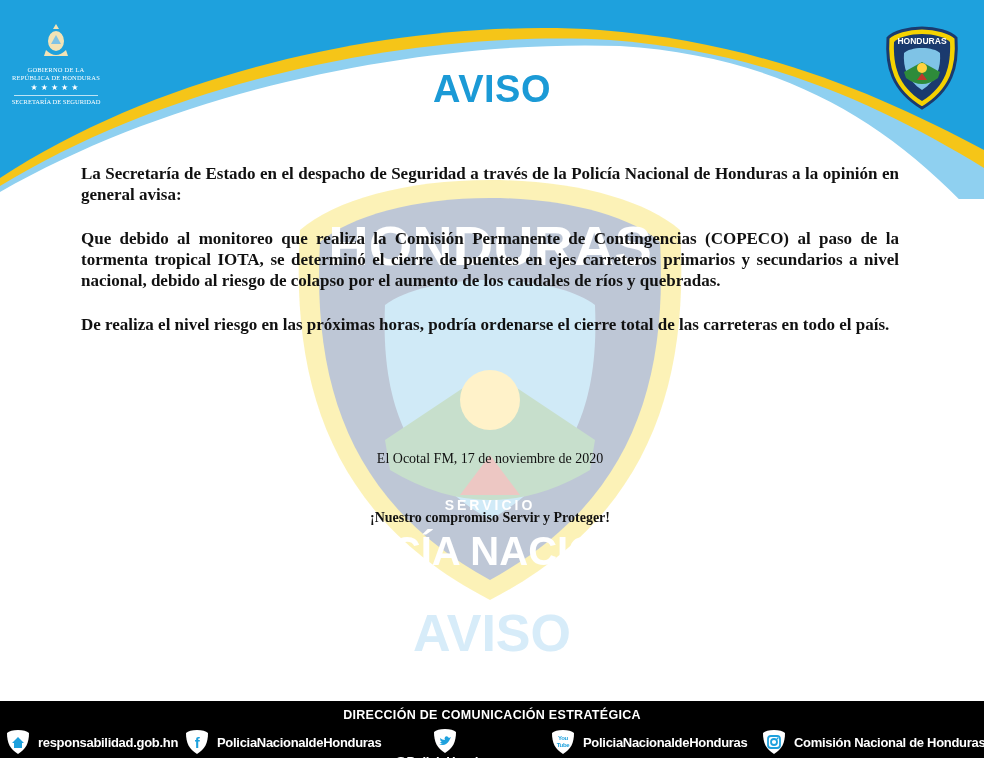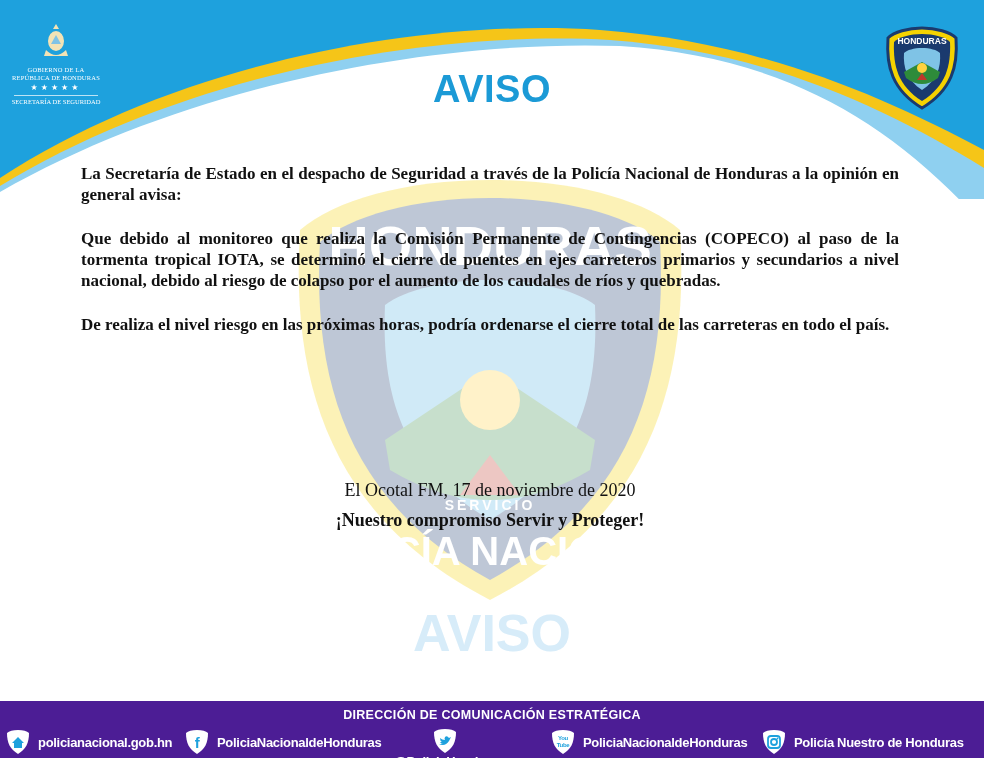--- a/index.html
+++ b/index.html
@@ -10,23 +10,23 @@
   .gov-logo .line1, .gov-logo .line2 { font-family: "Liberation Serif", serif; font-size: 6.5px; letter-spacing: 0.2px; line-height: 8px; text-transform: uppercase; }
   .gov-logo .stars { font-size: 8px; letter-spacing: 3px; line-height: 12px; }
   .gov-logo .divider { height: 1px; background: rgba(255,255,255,0.7); margin: 1px 6px; }
   .gov-logo .line3 { font-size: 6.5px; line-height: 9px; text-transform: uppercase; }
   .police-badge { position: absolute; left: 884px; top: 26px; width: 76px; height: 84px; }
   .title { position: absolute; left: 0; width: 984px; top: 68px; text-align: center; font-family: "Liberation Sans", sans-serif; font-weight: bold; font-size: 38px; color: #1b9ad6; letter-spacing: 0.5px; }
   .watermark { position: absolute; left: 285px; top: 170px; width: 410px; height: 440px; opacity: 0.28; }
   .watermark-aviso { position: absolute; left: 0; width: 984px; top: 603px; text-align: center; font-family: "Liberation Sans", sans-serif; font-weight: bold; font-size: 52px; color: #d7ecf9; }
   .body-text { position: absolute; left: 81px; width: 818px; top: 163px; font-size: 17px; line-height: 21px; color: #111; text-align: justify; font-weight: bold; }
   .body-text p { margin: 0 0 23px 0; }
-  .date-line { position: absolute; left: 0; width: 980px; top: 480px; text-align: center; font-size: 18px; color: #111; }
-  .slogan { position: absolute; left: 0; width: 980px; top: 510px; text-align: center; font-size: 18px; font-weight: bold; color: #111; }
-  .footer { position: absolute; left: 0; top: 701px; width: 984px; height: 57px; background: #4c1d95; }
+  .date-line { position: absolute; left: 0; width: 980px; top: 451px; text-align: center; font-size: 14px; color: #111; }
+  .slogan { position: absolute; left: 0; width: 980px; top: 510px; text-align: center; font-size: 14px; font-weight: bold; color: #111; }
+  .footer { position: absolute; left: 0; top: 701px; width: 984px; height: 57px; background: #000000; }
   .footer .dept { position: absolute; left: 0; width: 984px; top: 7px; text-align: center; font-family: "Liberation Sans", sans-serif; font-weight: bold; font-size: 12.5px; color: #fff; letter-spacing: 0.3px; }
   .footer .social { position: absolute; top: 27px; left: 0; width: 984px; height: 28px; }
   .footer .item { position: absolute; top: 0; height: 28px; display: flex; align-items: center; color: #fff; font-family: "Liberation Sans", sans-serif; font-weight: bold; font-size: 13px; letter-spacing: -0.3px; white-space: nowrap; }
   .footer .item svg { width: 24px; height: 26px; margin-right: 8px; flex: none; }
 </style>
 </head>
 <body>
 
 <svg class="header-bg" viewBox="0 0 984 200" preserveAspectRatio="none">
   <rect x="0" y="0" width="984" height="200" fill="#1ea1dd"></rect>
@@ -88,21 +88,21 @@
 <div class="slogan">¡Nuestro compromiso Servir y Proteger!</div>
 
 <div class="footer">
   <div class="dept">DIRECCIÓN DE COMUNICACIÓN ESTRATÉGICA</div>
   <div class="social">
     <div class="item" style="left:6px;">
       <svg viewBox="0 0 24 26">
         <path d="M12 1 C 17 1, 21 2, 23 4 C 23 14, 20 20, 12 25 C 4 20, 1 14, 1 4 C 3 2, 7 1, 12 1 Z" fill="#fff"></path>
         <path d="M6 14 L12 8 L18 14 L16 14 L16 19 L8 19 L8 14 Z" fill="#1ea1dd"></path>
       </svg>
-      <span>policianacional.gob.hn</span>
+      <span>responsabilidad.gob.hn</span>
     </div>
     <div class="item" style="left:185px;">
       <svg viewBox="0 0 24 26">
         <path d="M12 1 C 17 1, 21 2, 23 4 C 23 14, 20 20, 12 25 C 4 20, 1 14, 1 4 C 3 2, 7 1, 12 1 Z" fill="#fff"></path>
         <text x="12" y="19" text-anchor="middle" font-family="Liberation Sans, sans-serif" font-weight="bold" font-size="15" fill="#1ea1dd">f</text>
       </svg>
       <span>PoliciaNacionaldeHonduras</span>
     </div>
     <div class="item" style="left:394px;flex-direction:column;">
       <svg viewBox="0 0 24 26">
@@ -119,16 +119,16 @@
       </svg>
       <span>PoliciaNacionaldeHonduras</span>
     </div>
     <div class="item" style="left:762px;">
       <svg viewBox="0 0 24 26">
         <path d="M12 1 C 17 1, 21 2, 23 4 C 23 14, 20 20, 12 25 C 4 20, 1 14, 1 4 C 3 2, 7 1, 12 1 Z" fill="#fff"></path>
         <rect x="6" y="7" width="12" height="12" rx="3" fill="none" stroke="#1ea1dd" stroke-width="1.8"></rect>
         <circle cx="12" cy="13" r="3" fill="none" stroke="#1ea1dd" stroke-width="1.8"></circle>
         <circle cx="15.5" cy="9.5" r="0.9" fill="#1ea1dd"></circle>
       </svg>
-      <span>Policía Nuestro de Honduras</span>
+      <span>Comisión Nacional de Honduras</span>
     </div>
   </div>
 </div>
 
 </body></html>

